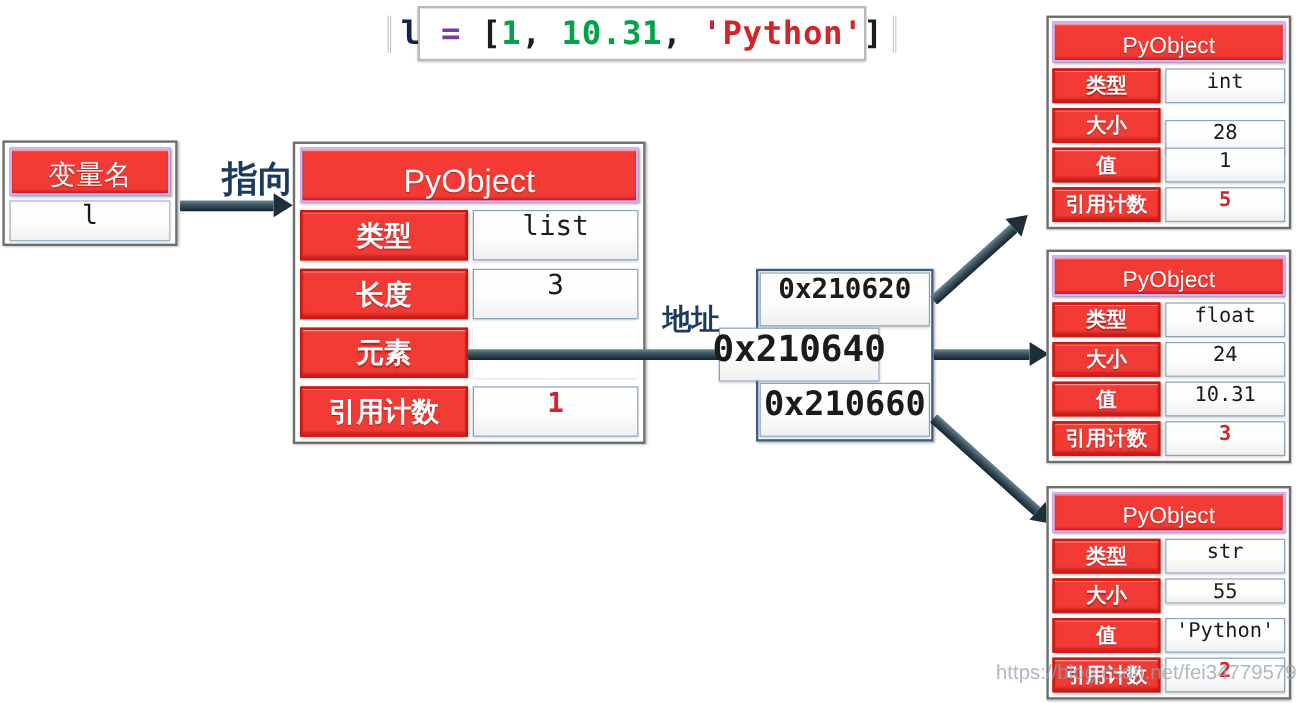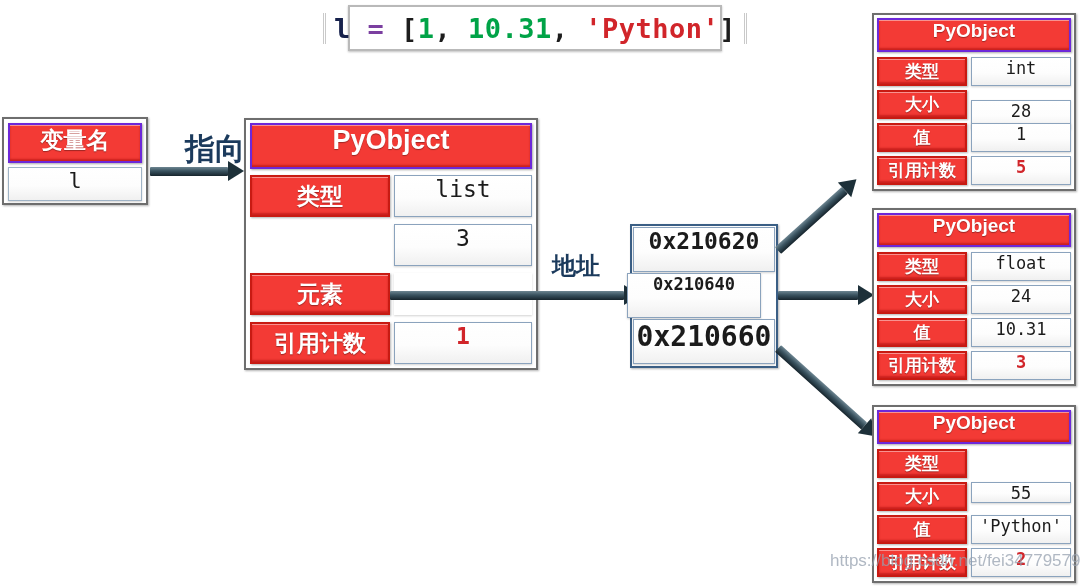--- a/index.html
+++ b/index.html
@@ -42,24 +42,24 @@
     position:absolute;
     box-sizing:border-box;
     border:2px solid #6e6e6e;
     background:#ffffff;
     box-shadow:1px 1px 2px rgba(0,0,0,.30);
   }
   .hdr{
     position:absolute;
     box-sizing:border-box;
     background:#f33a35;
-    border:2px solid #6d28d9;
+    border:2px solid #c4b5fd;
     color:#ffffff;
-    display:flex;align-items:flex-start;justify-content:center;
-    font-weight:700;
+    display:flex;align-items:flex-end;justify-content:center;
+    font-weight:400;
     text-shadow:0 1px 1px rgba(0,0,0,.35);
     box-shadow:inset 0 1px 0 rgba(255,255,255,.45),
                inset 0 -2px 2px rgba(150,0,0,.45),
                1px 1px 2px rgba(0,0,0,.35);
   }
   .lbl{
     position:absolute;
     box-sizing:border-box;
     background:#f33a35;
     border:2px solid #c81a12;
@@ -148,20 +148,23 @@
     <span>PyObject</span>
   </div>
 
   <div class="lbl" style="left:250px;top:175px;width:140px;height:42px;font-size:23px;">
     <span>类型</span>
   </div>
   <div class="val" style="left:394px;top:175px;width:138px;height:42px;font-size:23px;">
     <span>list</span>
   </div>
 
+  <div class="lbl" style="left:250px;top:224px;width:140px;height:42px;font-size:23px;">
+    <span>长度</span>
+  </div>
   <div class="val" style="left:394px;top:224px;width:138px;height:42px;font-size:23px;">
     <span>3</span>
   </div>
 
   <div class="lbl" style="left:250px;top:273px;width:140px;height:42px;font-size:23px;">
     <span>元素</span>
   </div>
   <div class="val empty" style="left:394px;top:273px;width:138px;height:42px;font-size:23px;background:#ffffff;border:none;">
     <span></span>
   </div>
@@ -179,21 +182,21 @@
 
   <div class="arrow" style="left:390px;top:291px;width:250px;height:9px;">
     <div class="shaft" style="width:234px;"></div>
     <div class="head" style="left:234px;"></div>
   </div>
 
   <div class="outer" style="left:630px;top:224px;width:148px;height:144px;border:2px solid #3b5f85;"></div>
   <div class="val" style="left:633px;top:227px;width:142px;height:45px;font-size:23px;font-weight:700;">
     <span>0x210620</span>
   </div>
-  <div class="val" style="left:627px;top:273px;width:134px;height:45px;font-size:17px;font-weight:700;">
+  <div class="val" style="left:599px;top:273px;width:134px;height:45px;font-size:30px;font-weight:700;">
     <span>0x210640</span>
   </div>
   <div class="val" style="left:633px;top:319px;width:142px;height:45px;font-size:28px;font-weight:700;">
     <span>0x210660</span>
   </div>
 
   <div class="arrow" style="left:778px;top:246px;width:104px;height:9px;transform:rotate(-42deg);">
     <div class="shaft" style="width:90px;"></div>
     <div class="head" style="left:90px;"></div>
   </div>
@@ -266,20 +269,23 @@
     <span>3</span>
   </div>
 
   <div class="outer" style="left:872px;top:405px;width:204px;height:178px;"></div>
   <div class="hdr" style="left:877px;top:410px;width:194px;height:34px;font-size:19px;">
     <span>PyObject</span>
   </div>
   <div class="lbl" style="left:877px;top:449px;width:90px;height:29px;font-size:17px;">
     <span>类型</span>
   </div>
+  <div class="val" style="left:971px;top:449px;width:100px;height:29px;font-size:17px;">
+    <span>str</span>
+  </div>
   <div class="lbl" style="left:877px;top:482px;width:90px;height:29px;font-size:17px;">
     <span>大小</span>
   </div>
   <div class="val" style="left:971px;top:482px;width:100px;height:21px;font-size:17px;">
     <span>55</span>
   </div>
   <div class="lbl" style="left:877px;top:515px;width:90px;height:29px;font-size:17px;">
     <span>值</span>
   </div>
   <div class="val" style="left:971px;top:515px;width:100px;height:29px;font-size:17px;">

